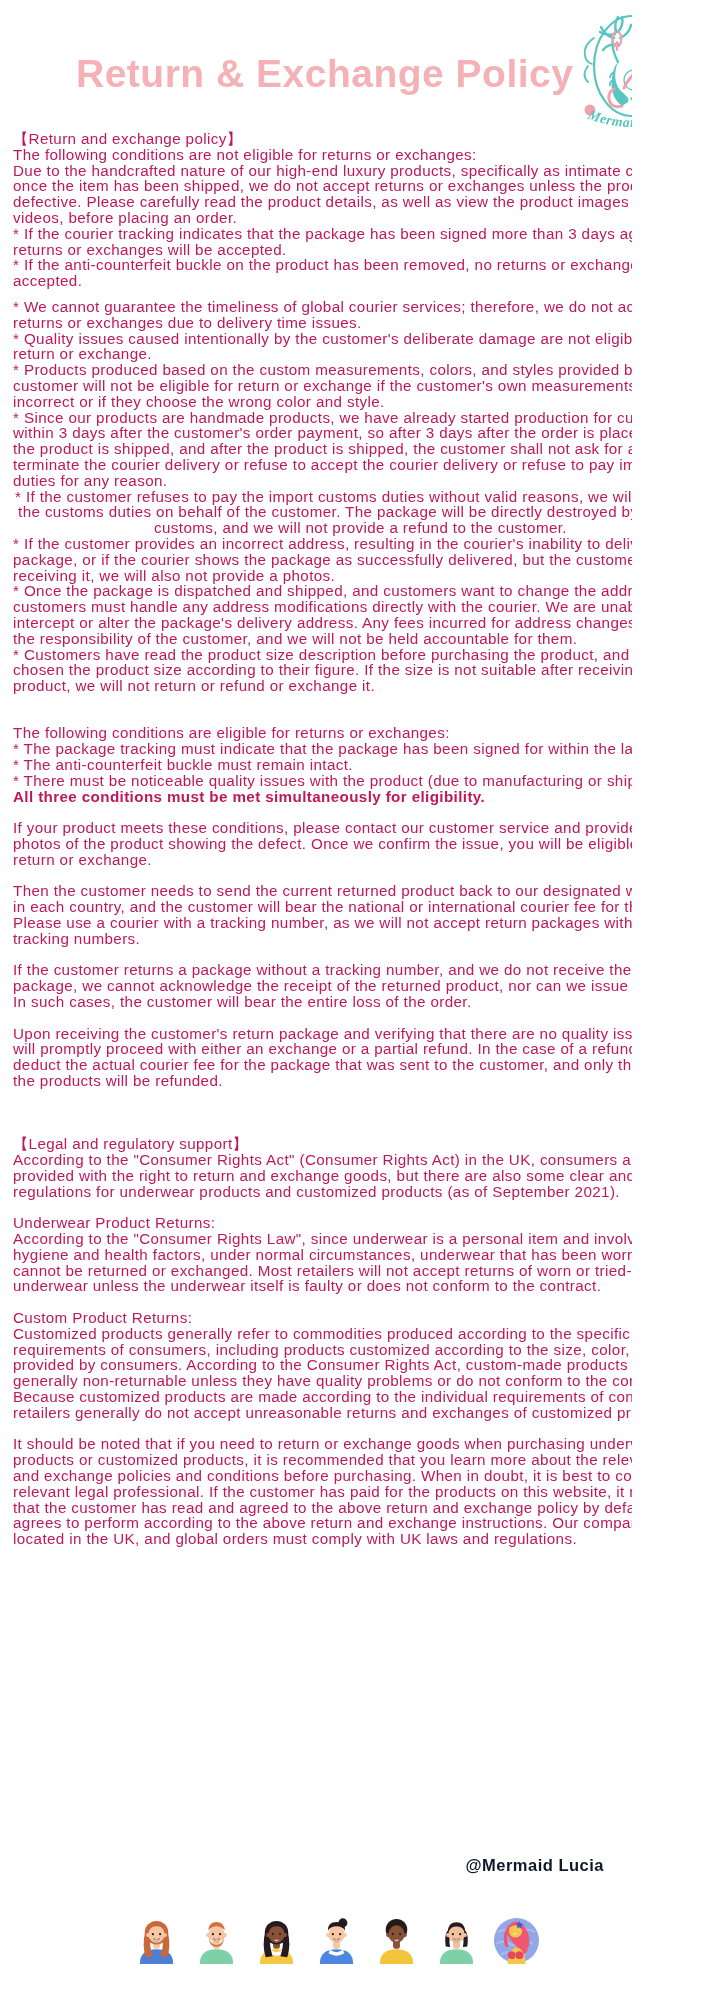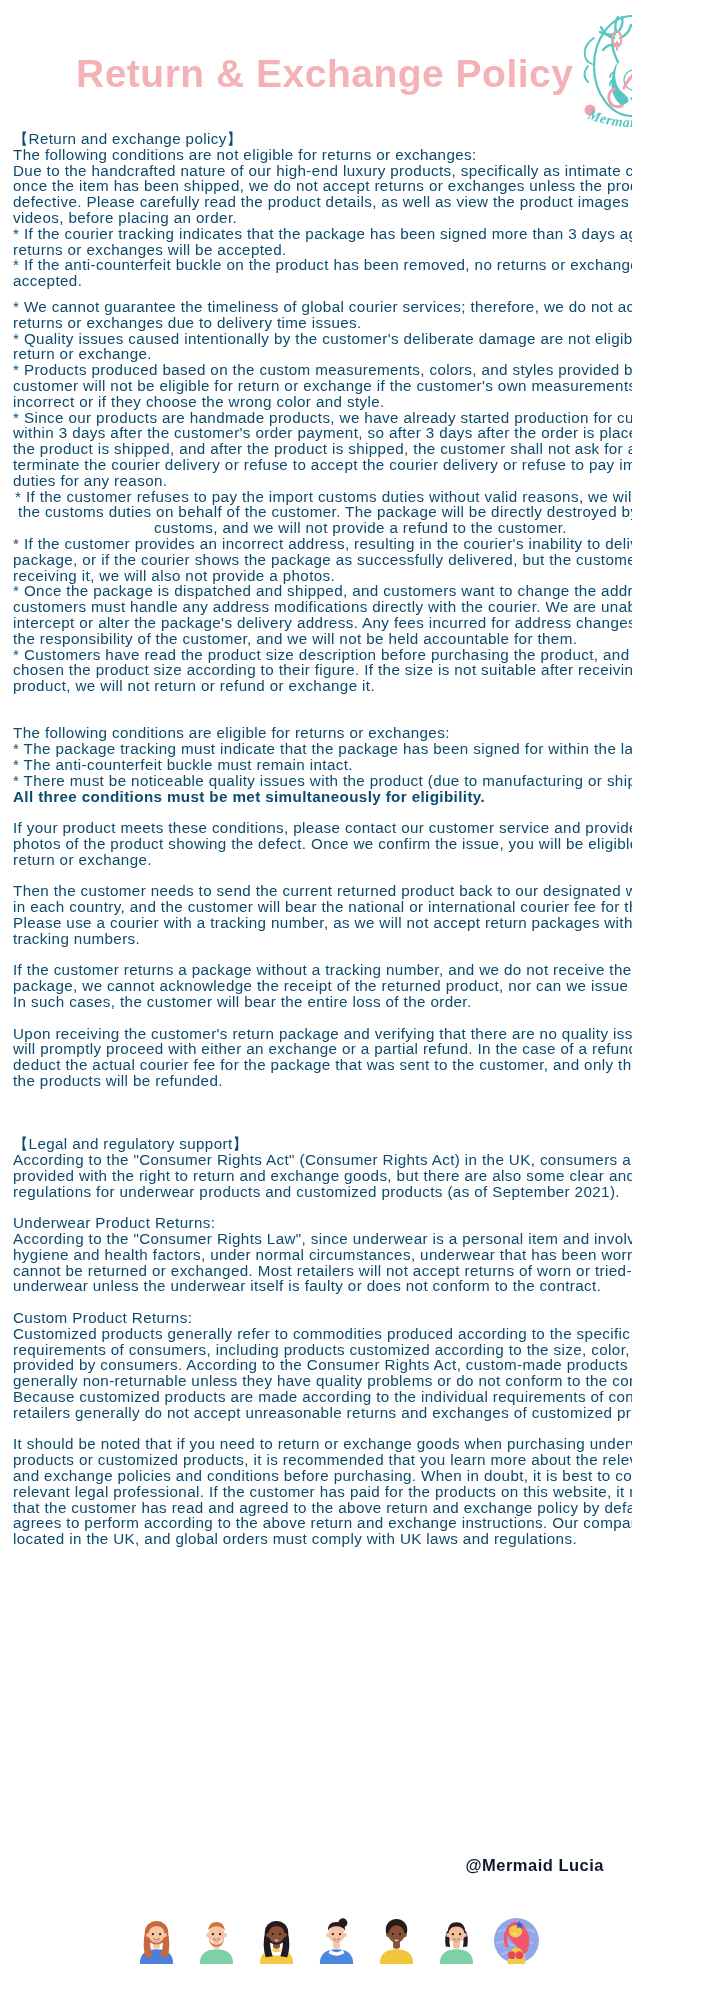--- a/index.html
+++ b/index.html
@@ -25,21 +25,21 @@
     top:10px;left:573px;
     width:118px;height:132px;
   }
   .policy-body{
     position:absolute;
     left:13px;top:131px;
     width:695px;
     font-size:15.2px;
     line-height:15.8px;
     letter-spacing:0.38px;
-    color:#0c4a6e;
+    color:#be185d;
   }
   .pblock{margin:0;}
   .signature{
     position:absolute;
     top:1856px;right:28px;
     font-size:16.5px;
     font-weight:bold;
     letter-spacing:0.5px;
     color:#0f172a;
   }

